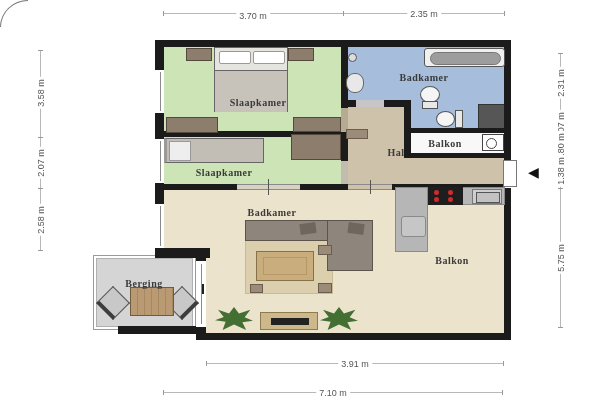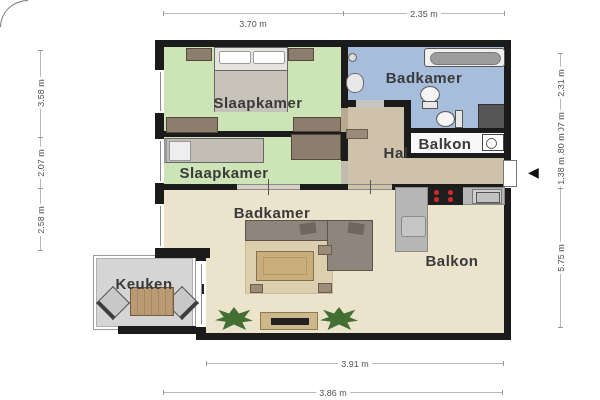--- a/index.html
+++ b/index.html
@@ -1,21 +1,21 @@
 <!DOCTYPE html>
 <html style="--wall: #1b1b1b; --bedroom: #cde5b6; --bathroom: #a6bedc; --hallway: #cfc2ab; --living: #ebe3cc; --storage: #f8f8f8; --balcony: #d5d5d5; --shaft: #565656; --counter: #b6b6b6; --wood: #8d7d6c; --dim_text: #555555; --label_text: #3a3a3a;"><head>
 <meta charset="utf-8">
 <style>
   html,body{margin:0;padding:0;background:#fff;}
   #stage{position:relative;width:600px;height:400px;background:#fff;overflow:hidden;
          font-family:"Liberation Sans",sans-serif;}
   .room,.wall,.furn,.window,.door,.opening,.tick,.label,.dimlabel,.hline,.vline{position:absolute;box-sizing:border-box;}
   .wall{background:var(--wall,#1b1b1b);}
-  .label{transform:translate(-50%,-50%);font-weight:bold;font-size:15px;
-         color:var(--label_text,#3a3a3a);letter-spacing:.5px;white-space:nowrap;}
+  .label{transform:translate(-50%,-50%);font-weight:bold;font-size:10px;
+         color:var(--label_text,#3a3a3a);letter-spacing:.5px;white-space:nowrap;font-family:Liberation Serif, serif;}
   .hline{height:1px;background:#b8b8b8;}
   .vline{width:1px;background:#b8b8b8;}
   .htick{position:absolute;width:1px;height:5px;background:#999;top:-2px;}
   .vtick{position:absolute;height:1px;width:5px;background:#999;left:-2px;}
   .dimlabel{transform:translate(-50%,-50%);background:#fff;padding:0 3px;font-size:9px;
             color:var(--dim_text,#555);white-space:nowrap;}
   .dimlabel.rot{transform:translate(-50%,-50%) rotate(-90deg);padding:0 2px;}
   .window{background:#fff;}
   .window::after{content:"";position:absolute;left:50%;top:5%;bottom:5%;width:1px;background:#8a8a8a;}
   .opening{background:#d8d2c2;border-top:1px solid #8a8a8a;border-bottom:1px solid #8a8a8a;}
@@ -139,28 +139,28 @@
   <div class="furn" style="left:170px;top:291px;width:24px;height:24px;background:#c8c8c8;border:1px solid #555;border-right:4px solid #3d3d3d;transform:rotate(45deg)"></div>
   <div class="furn" style="left:130px;top:287px;width:44px;height:29px;border:1px solid #6f5b3e;background:repeating-linear-gradient(90deg,#b99a72 0 6px,#a8895f 6px 7px)"></div>
 
   <div class="label" style="left:258px;top:102px">Slaapkamer</div>
   <div class="label" style="left:224px;top:172px">Slaapkamer</div>
   <div class="label" style="left:424px;top:77px">Badkamer</div>
   <div class="label" style="left:445px;top:143px">Balkon</div>
   <div class="label" style="left:396px;top:152px">Hal</div>
   <div class="label" style="left:272px;top:212px">Badkamer</div>
   <div class="label" style="left:452px;top:260px">Balkon</div>
-  <div class="label" style="left:144px;top:283px">Keuken</div>
+  <div class="label" style="left:144px;top:283px">Berging</div>
 
   <div class="hline" style="left:163px;top:13px;width:342px">
     <div class="htick" style="left:0"></div>
       <div class="htick" style="left:180px"></div>
       <div class="htick" style="right:0"></div>
   </div>
-  <div class="dimlabel" style="left:253px;top:24px">3.70 m</div>
+  <div class="dimlabel" style="left:253px;top:16px">3.70 m</div>
   <div class="dimlabel" style="left:424px;top:14px">2.35 m</div>
 
   <div class="vline" style="left:40px;top:50px;height:201px">
     <div class="vtick" style="top:0"></div>
       <div class="vtick" style="top:87px"></div>
       <div class="vtick" style="top:138px"></div>
       <div class="vtick" style="bottom:0"></div>
   </div>
   <div class="dimlabel rot" style="left:41px;top:93px">3.58 m</div>
   <div class="dimlabel rot" style="left:41px;top:163px">2.07 m</div>
@@ -182,17 +182,17 @@
 
   <div class="hline" style="left:206px;top:363px;width:298px">
     <div class="htick" style="left:0"></div>
       <div class="htick" style="right:0"></div>
   </div>
   <div class="dimlabel" style="left:355px;top:364px">3.91 m</div>
   <div class="hline" style="left:163px;top:392px;width:340px">
     <div class="htick" style="left:0"></div>
       <div class="htick" style="right:0"></div>
   </div>
-  <div class="dimlabel" style="left:333px;top:393px">3.86 m</div>
+  <div class="dimlabel" style="left:333px;top:393px">7.10 m</div>
 
   <span style="position:absolute;left:528px;top:165px;font-size:14px;line-height:1;color:#111">◀</span>
 
 </div>
 
 </body></html>

